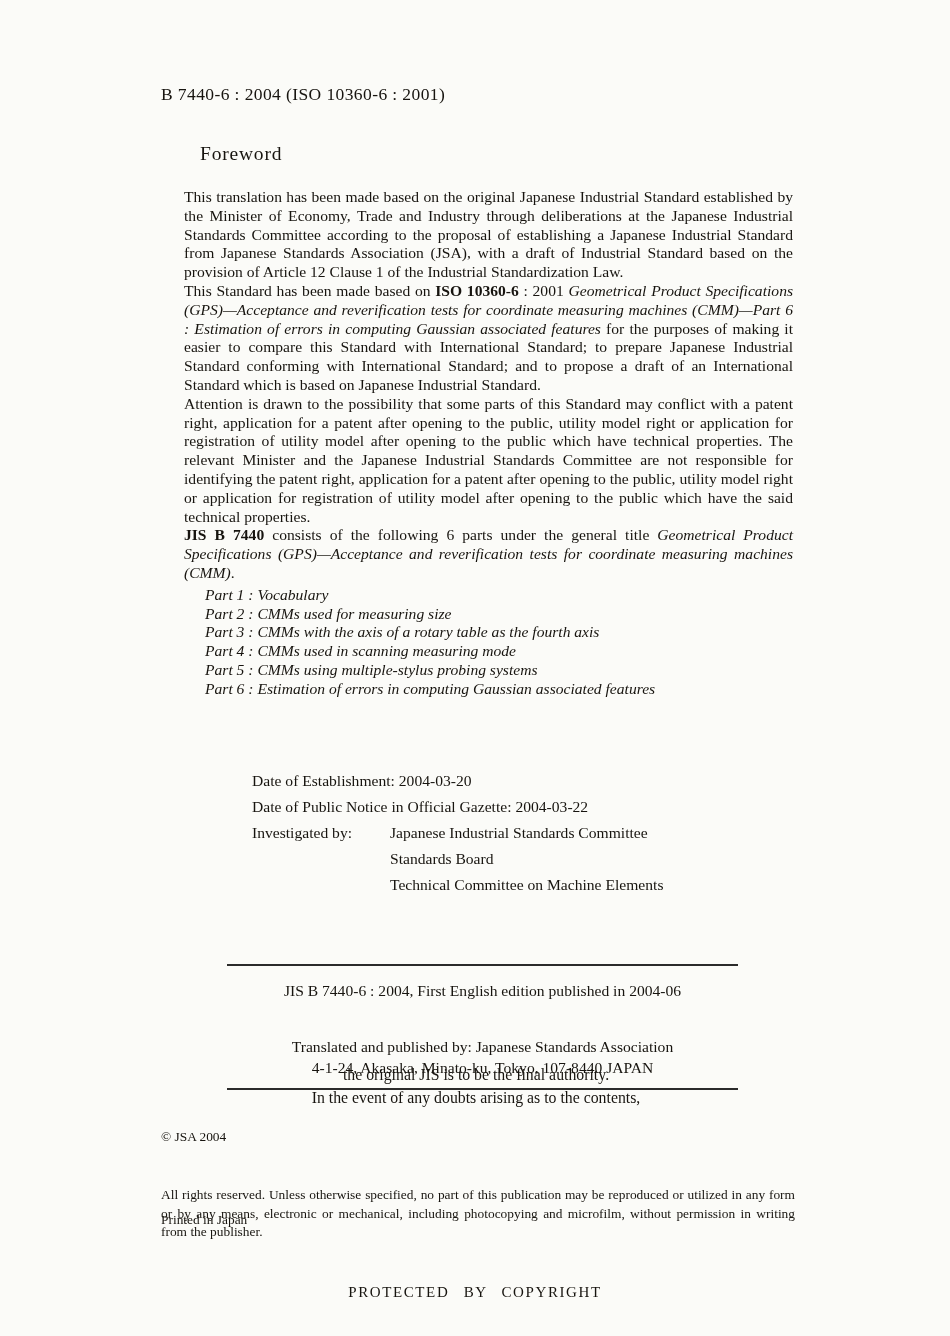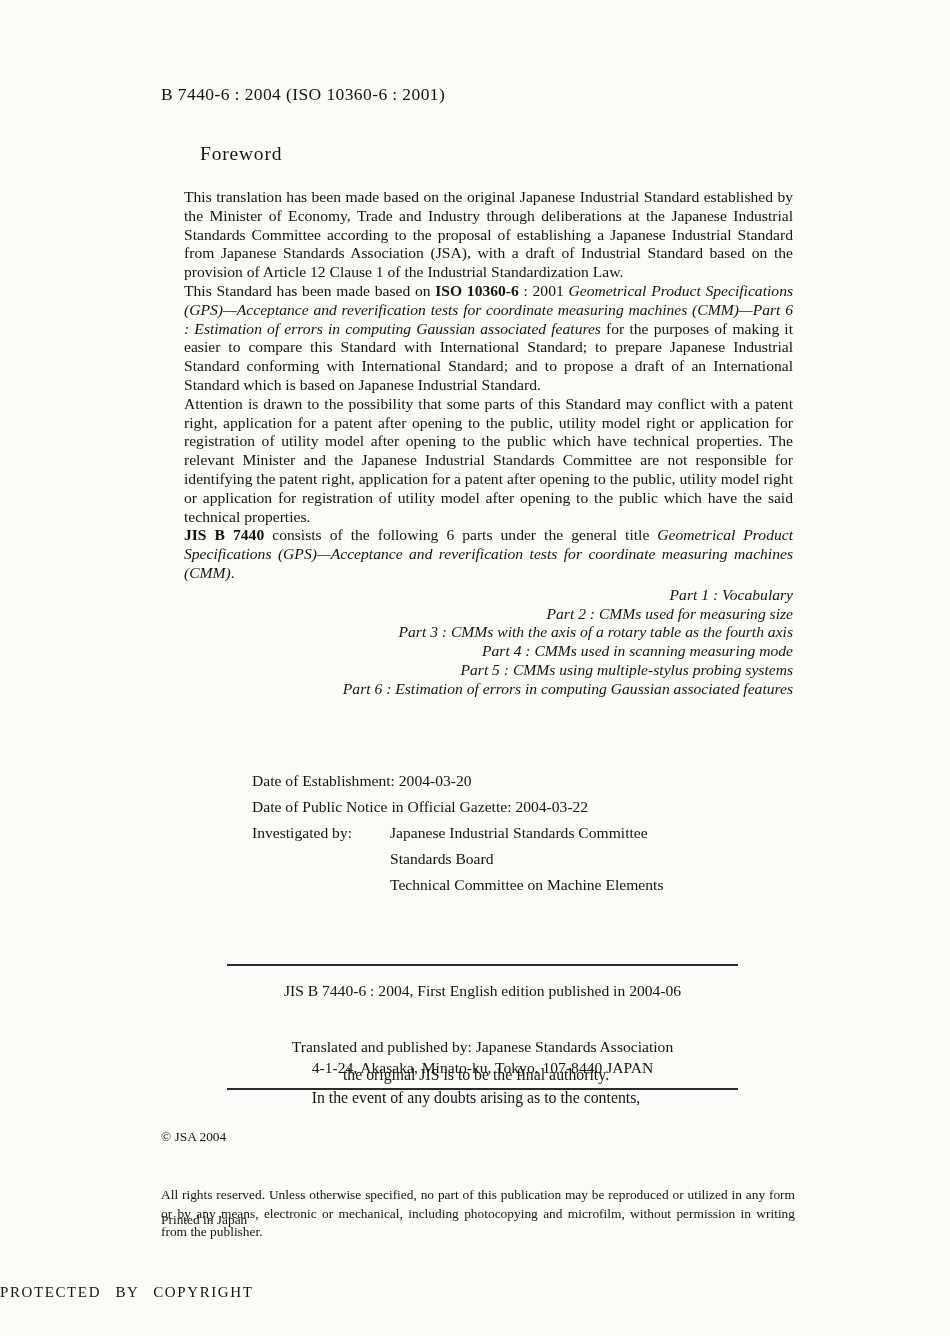--- a/index.html
+++ b/index.html
@@ -25,21 +25,21 @@
     font-size:19.5px;font-weight:400;letter-spacing:.8px;
   }
   .body-col{
     position:absolute;left:184px;top:188px;width:609px;
     font-size:15.6px;line-height:18.8px;
     text-align:justify;
   }
   .body-col p{margin:0;}
   .b{font-weight:700;}
   .i{font-style:italic;}
-  .parts{margin-top:3px;margin-left:21px;text-align:right;}
+  .parts{margin-top:3px;margin-left:21px;text-align:left;}
   .parts div{font-style:italic;}
   .date-block{
     position:absolute;left:252px;top:768px;
     font-size:15.6px;line-height:26px;white-space:nowrap;
   }
   .inv-row{display:flex;}
   .inv-label{width:138px;flex:0 0 auto;}
   .pub-block{
     position:absolute;left:227px;top:964px;width:511px;
     text-align:center;font-size:15.6px;
@@ -56,21 +56,21 @@
   .copyright{
     position:absolute;left:161px;top:1128px;width:634px;
     font-size:13.4px;line-height:18.3px;
   }
   .rights-text{text-align:justify;margin-top:40px;}
   .printed{
     position:absolute;left:161px;top:1212px;font-size:13.4px;
   }
   .protected{
     position:absolute;left:0;top:1284px;width:950px;
-    font-size:15px;
+    text-align:center;font-size:15px;
     letter-spacing:1.6px;word-spacing:9px;
   }
 </style>
 </head>
 <body>
 
 <div class="page">
 
   <div class="doc-header">B 7440-6 : 2004 (ISO 10360-6 : 2001)</div>
 

